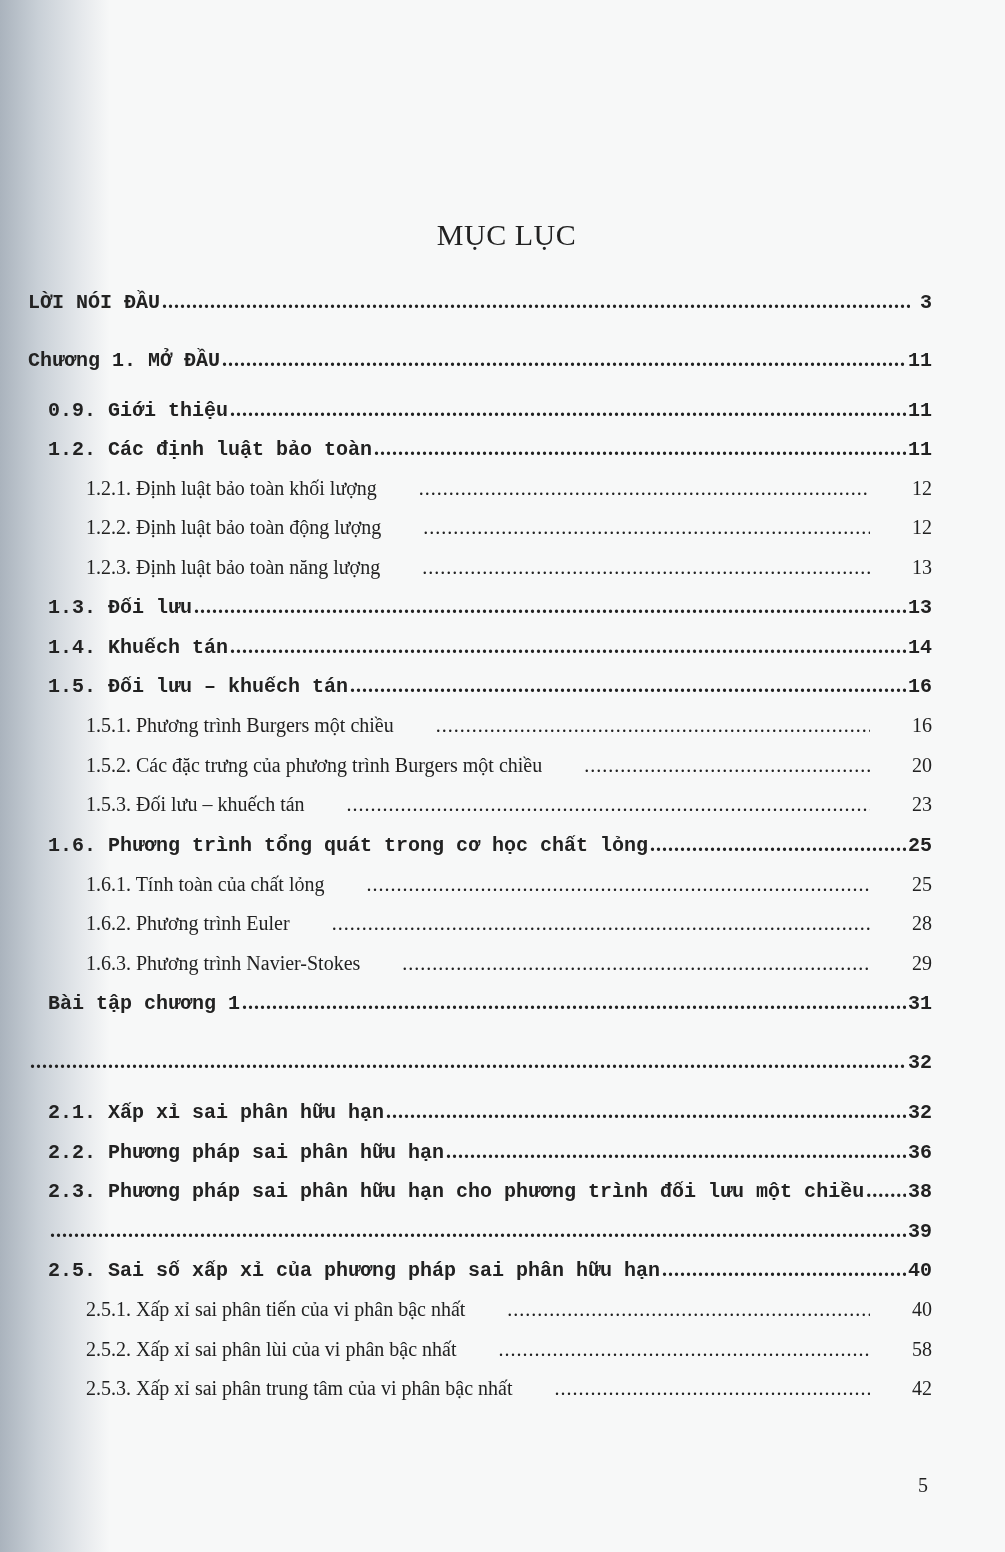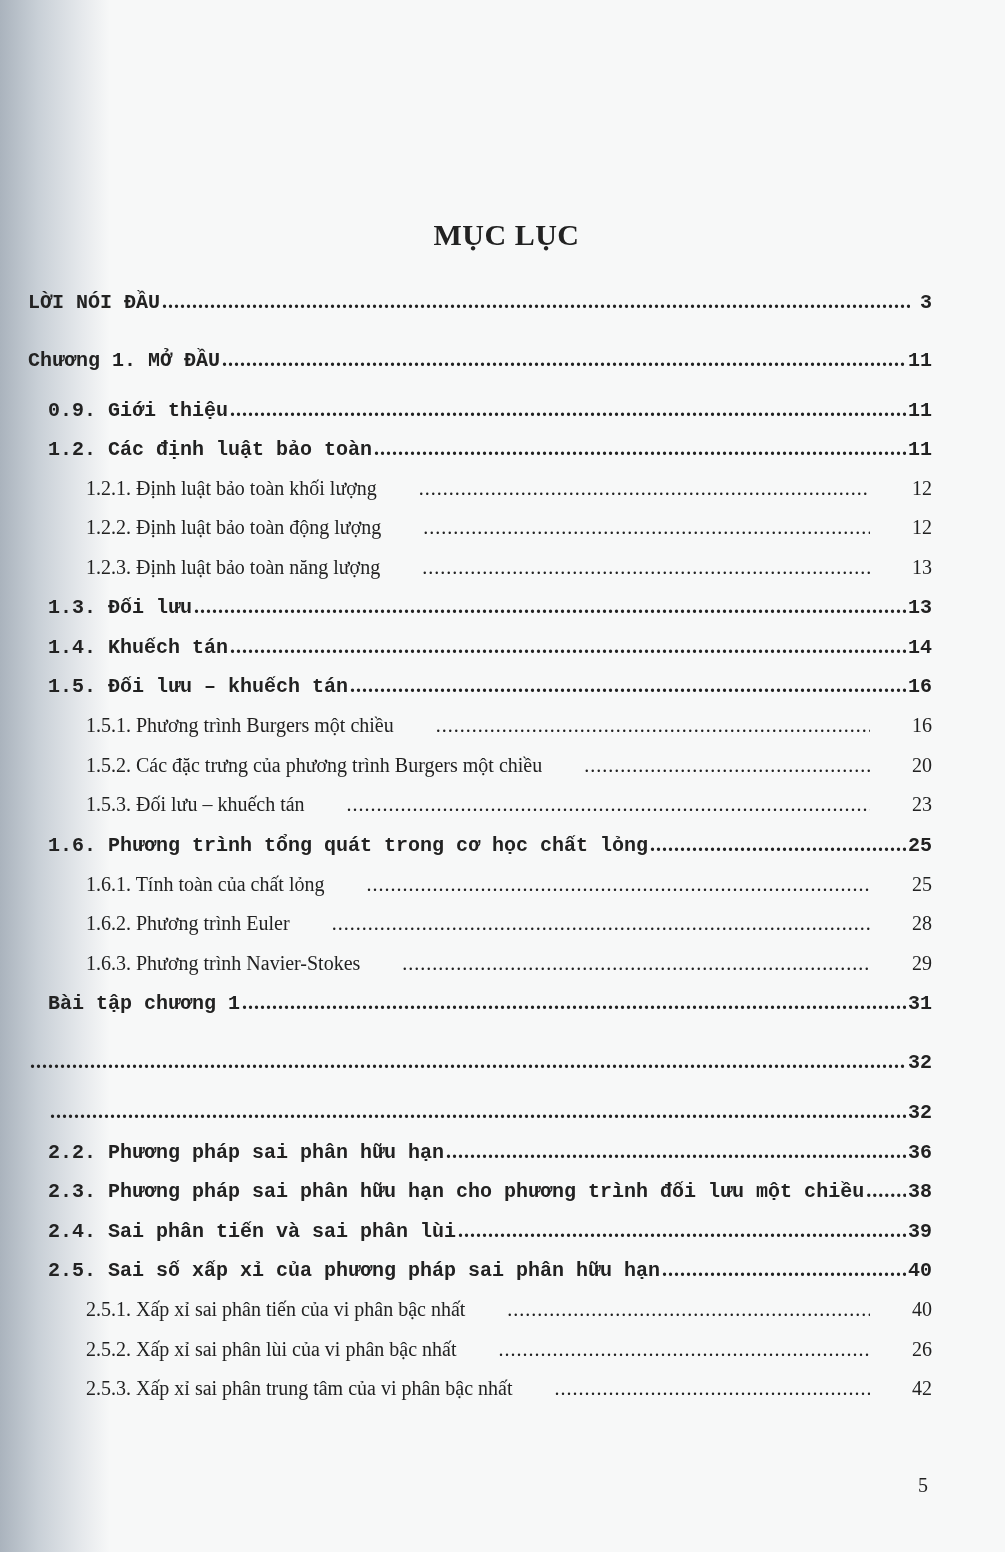--- a/index.html
+++ b/index.html
@@ -8,21 +8,21 @@
     background: #f7f8f8;
     font-family: "Liberation Serif", "DejaVu Serif", serif;
     color: #222;
   }
   .spine-shadow {
     position: absolute; left: 0; top: 0; width: 110px; height: 100%;
     background: linear-gradient(to right, #aab3bd 0%, #c9d0d7 35%, #e6e9ec 75%, rgba(247,248,248,0) 100%);
   }
   .title {
     position: absolute; left: 8px; right: 0; top: 218px; text-align: center;
-    font-size: 30px; font-weight: bold; letter-spacing: 0.5px;
+    font-size: 30px; font-weight: normal; letter-spacing: 0.5px;
   }
   .toc { position: absolute; left: 28px; top: 280px; width: 904px; }
   .row {
     position: absolute; left: 0; right: 0; height: 26px;
     display: flex; align-items: baseline; font-size: 20px; line-height: 26px;
   }
   .row .label { white-space: nowrap; }
   .row .dots {
     flex: 1; overflow: hidden; white-space: nowrap; margin: 0 2px;
     letter-spacing: 1px;
@@ -135,52 +135,52 @@
   <div class="row bold lvl1" style="top:709px">
     <span class="label">Bài tập chương 1</span>
       <span class="dots"></span>
       <span class="page">31</span>
   </div>
   <div class="row bold" style="top:768px">
       <span class="dots"></span>
       <span class="page">32</span>
   </div>
   <div class="row bold lvl1" style="top:818px">
+    <span class="label">2.1. Xấp xỉ sai phân hữu hạn</span>
       <span class="dots"></span>
       <span class="page">32</span>
   </div>
   <div class="row bold lvl1" style="top:858px">
     <span class="label">2.2. Phương pháp sai phân hữu hạn</span>
       <span class="dots"></span>
       <span class="page">36</span>
   </div>
   <div class="row bold lvl1" style="top:897px">
     <span class="label">2.3. Phương pháp sai phân hữu hạn cho phương trình đối lưu một chiều</span>
       <span class="dots"></span>
       <span class="page">38</span>
   </div>
   <div class="row bold lvl1" style="top:937px">
-    <span class="label">2.4. Sai phân tiến và sai phân lùi</span>
       <span class="dots"></span>
       <span class="page">39</span>
   </div>
   <div class="row bold lvl1" style="top:976px">
     <span class="label">2.5. Sai số xấp xỉ của phương pháp sai phân hữu hạn</span>
       <span class="dots"></span>
       <span class="page">40</span>
   </div>
   <div class="row lvl2" style="top:1016px">
     <span class="label">2.5.1. Xấp xỉ sai phân tiến của vi phân bậc nhất</span>
       <span class="dots"></span>
       <span class="page">40</span>
   </div>
   <div class="row lvl2" style="top:1056px">
     <span class="label">2.5.2. Xấp xỉ sai phân lùi của vi phân bậc nhất</span>
       <span class="dots"></span>
-      <span class="page">26</span>
+      <span class="page">58</span>
   </div>
   <div class="row lvl2" style="top:1095px">
     <span class="label">2.5.3. Xấp xỉ sai phân trung tâm của vi phân bậc nhất</span>
       <span class="dots"></span>
       <span class="page">42</span>
   </div>
 </div>
 
 <div class="pnum">5</div>
 

